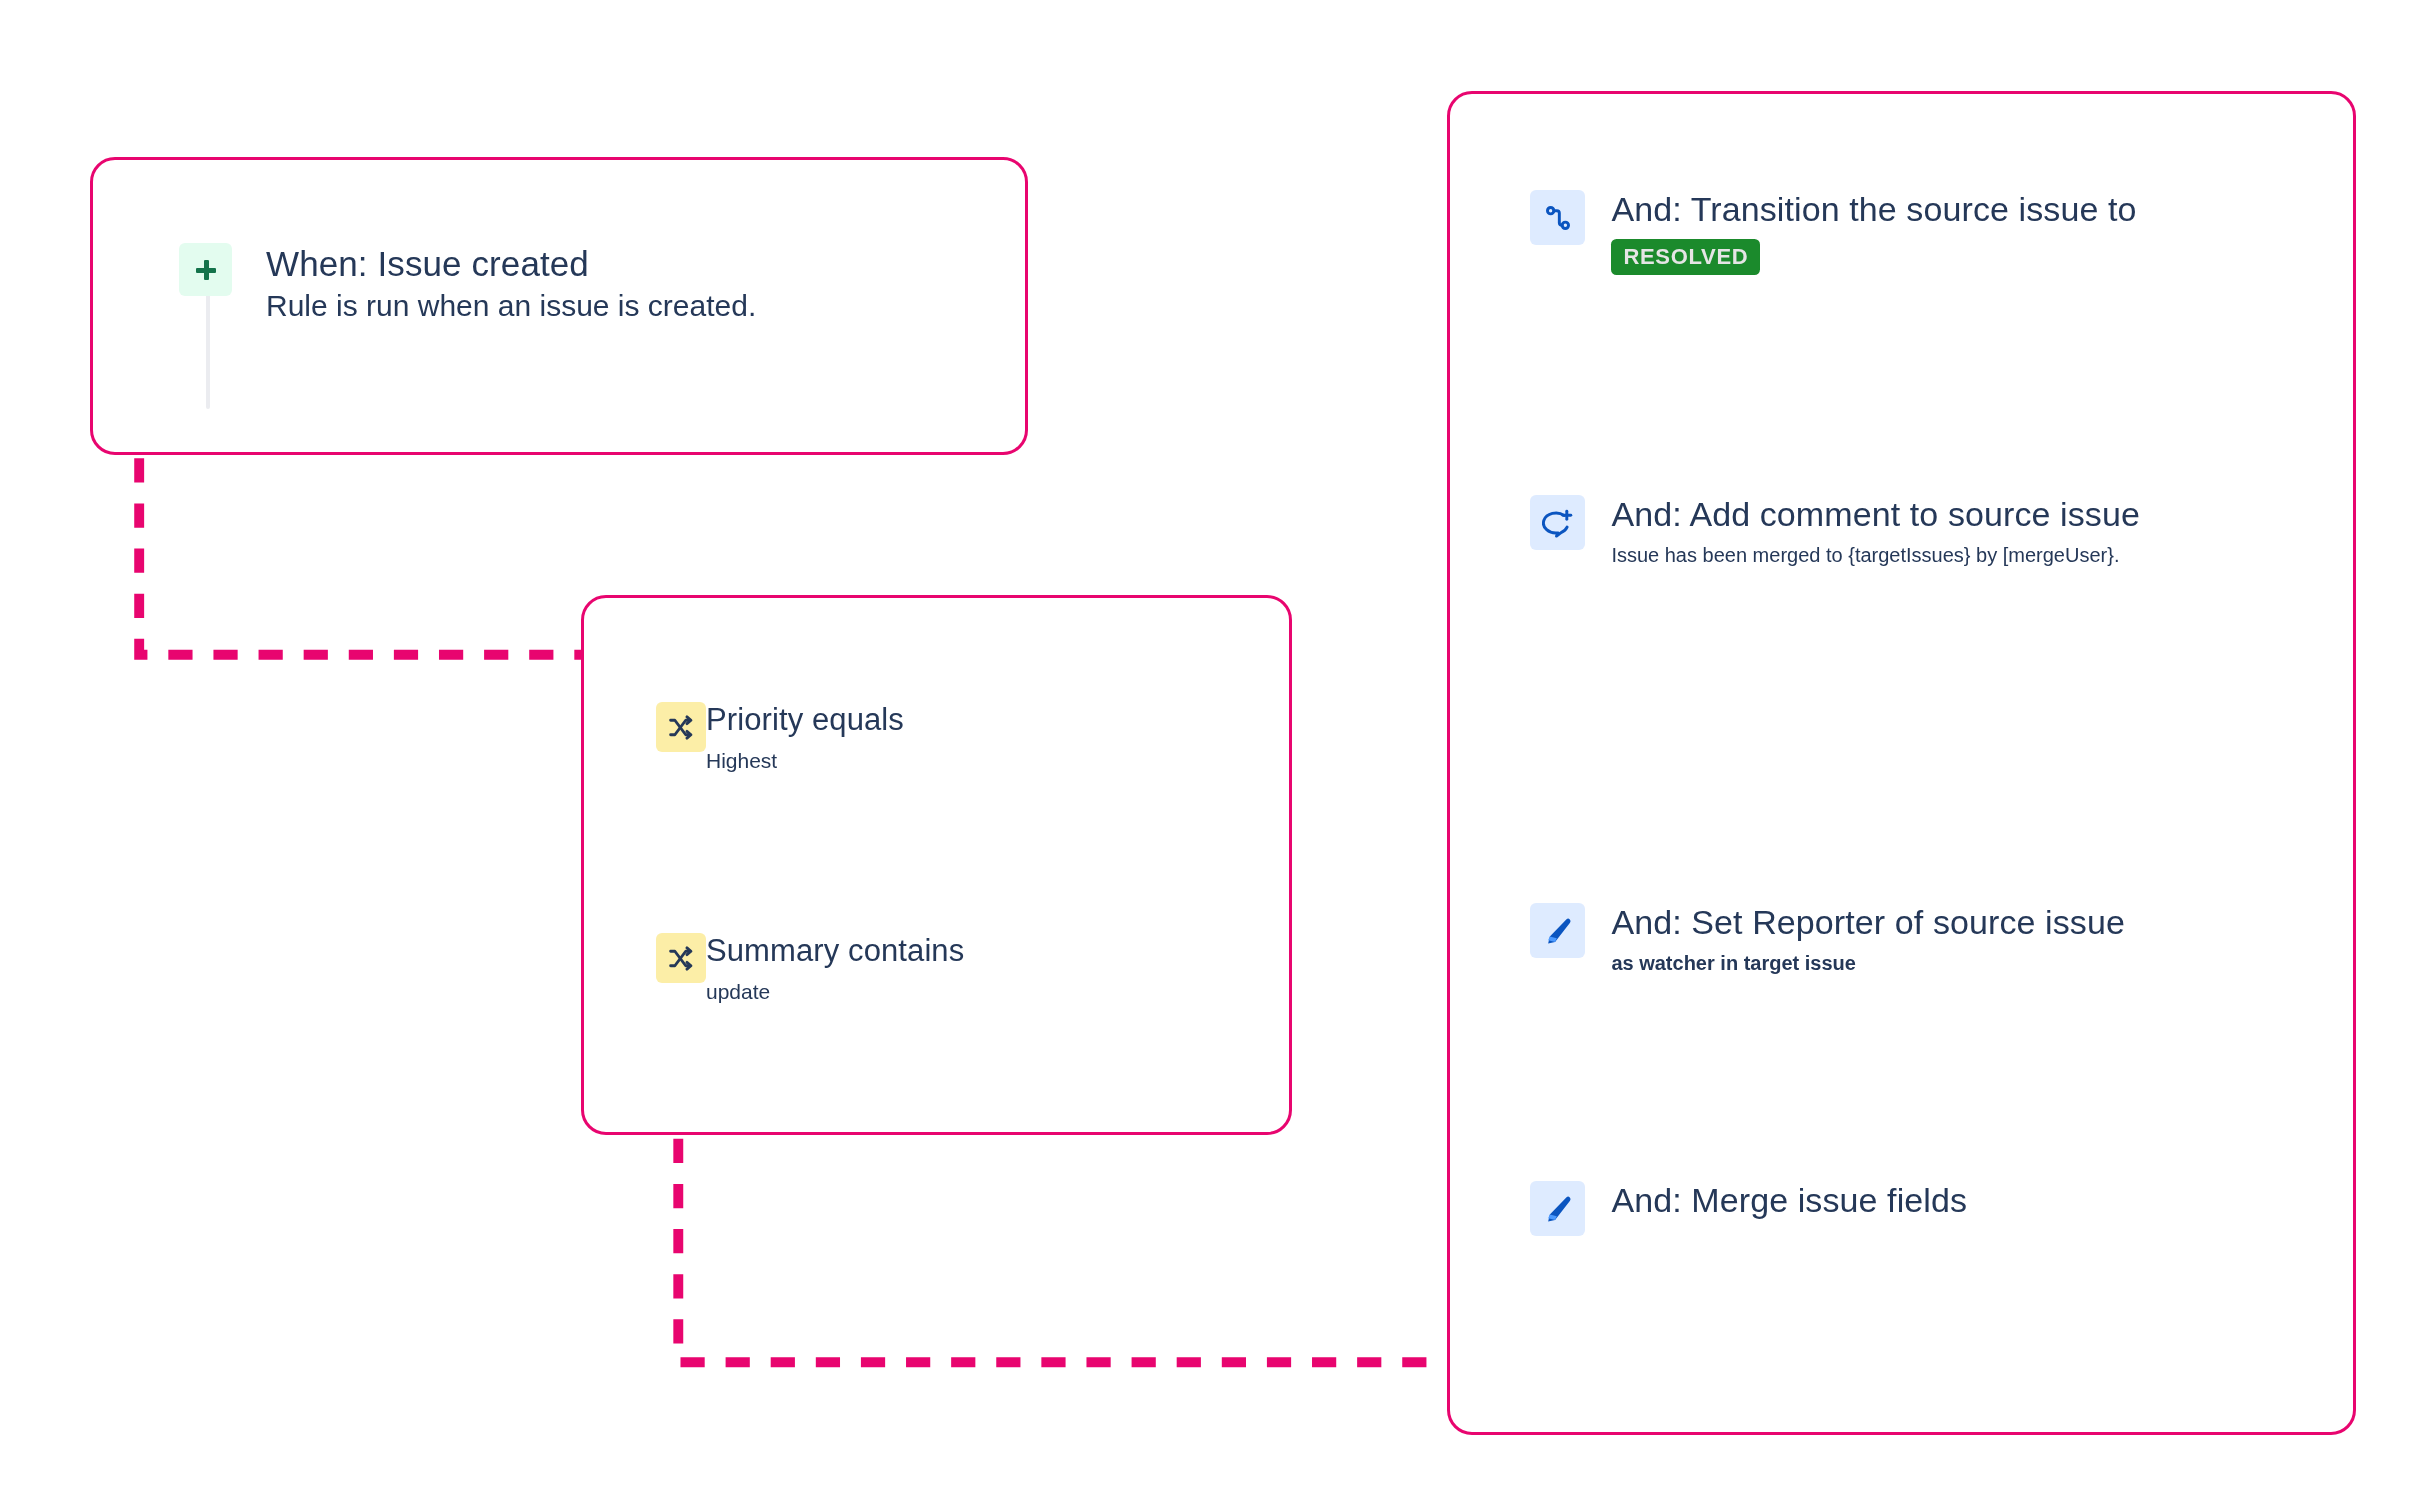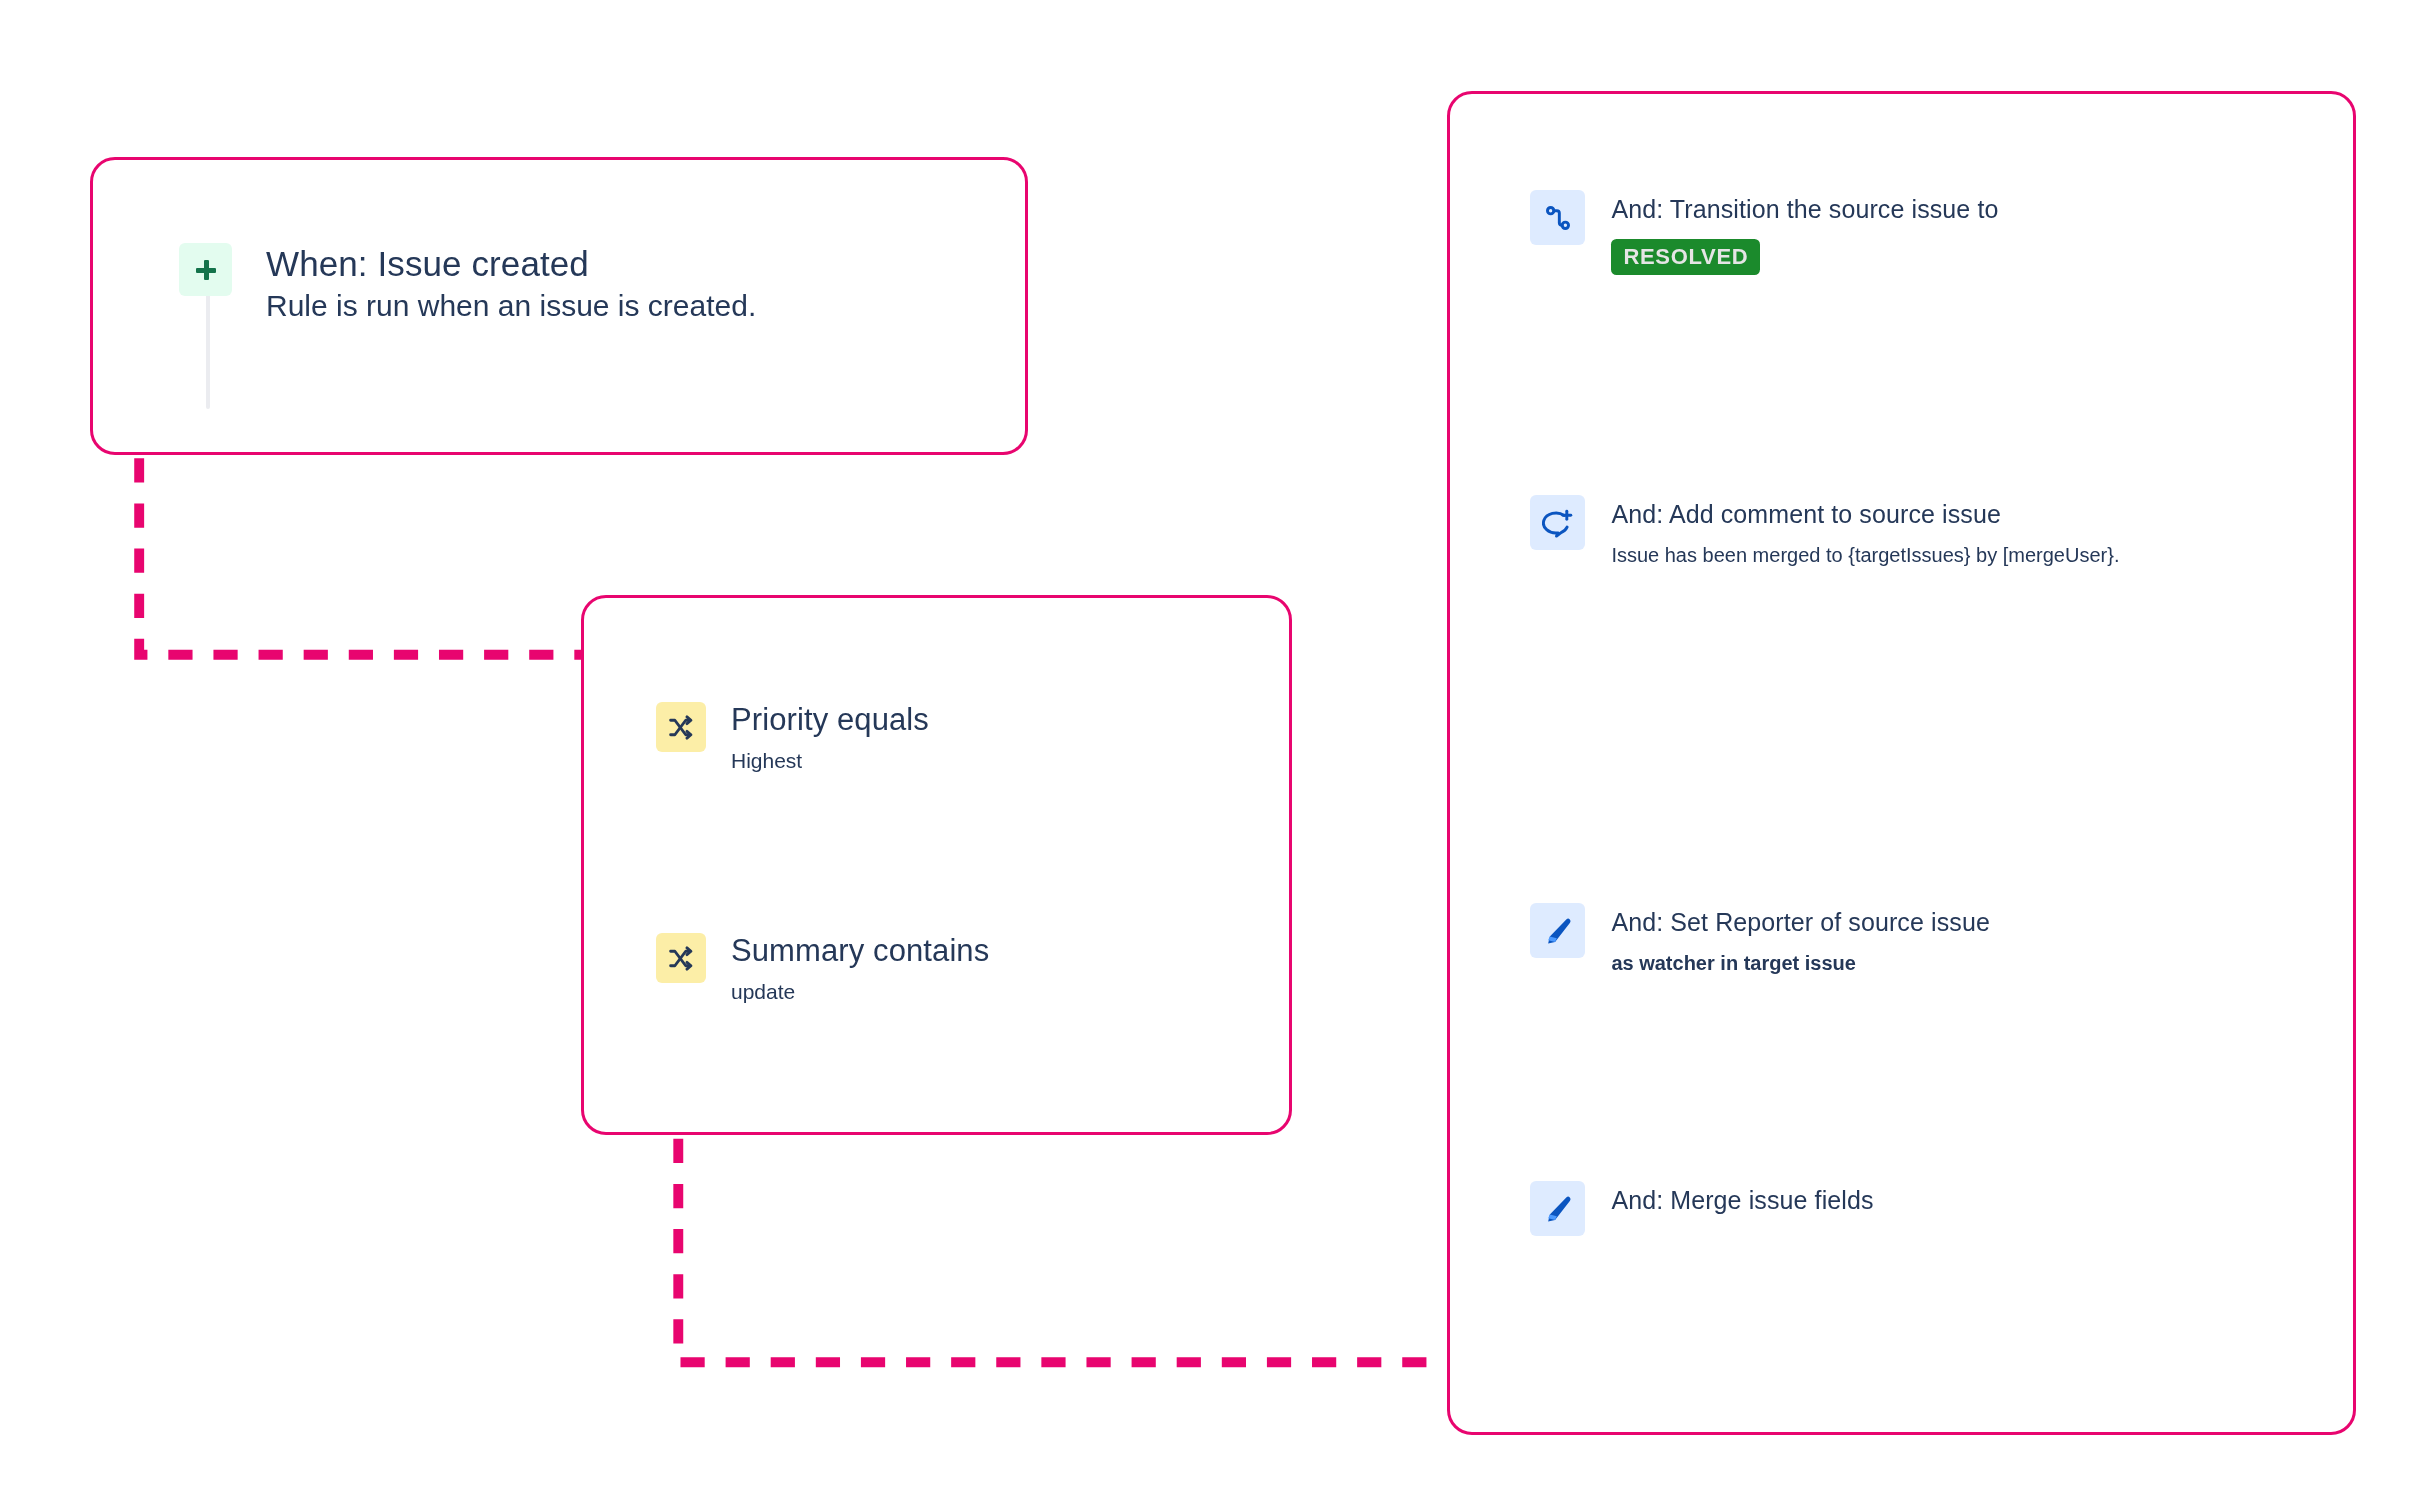--- a/index.html
+++ b/index.html
@@ -141,21 +141,21 @@
   #cond-rail {
     left: 678px;
     top: 655px;
     height: 435px;
   }
   .cond-node { z-index: 3; }
   .cond-node .node-icon {
     width: 50px;
     height: 50px;
   }
-  .cond-node .node-body { margin-left: 25px; }
+  .cond-node .node-body { }
   .cond-node .node-title {
     font-size: 31px;
     line-height: 36px;
     font-weight: 400;
   }
   .cond-node .node-sub {
     font-size: 21px;
     line-height: 34px;
     margin-top: 5.5px;
   }
@@ -171,21 +171,21 @@
   .act-node { z-index: 3; }
   .act-node .node-icon {
     width: 55px;
     height: 55px;
   }
   .act-node .node-body {
     margin-left: 26.4px;
     width: 644px;
   }
   .act-node .node-title {
-    font-size: 25px;
+    font-size: 34px;
     line-height: 39px;
     font-weight: 400;
   }
   .act-node .node-sub {
     font-size: 20px;
     line-height: 41px;
     margin-top: 1.1px;
   }
   #act-node-0 { left: 1530px; top: 190px; }
   #act-node-1 { left: 1530px; top: 495px; }

